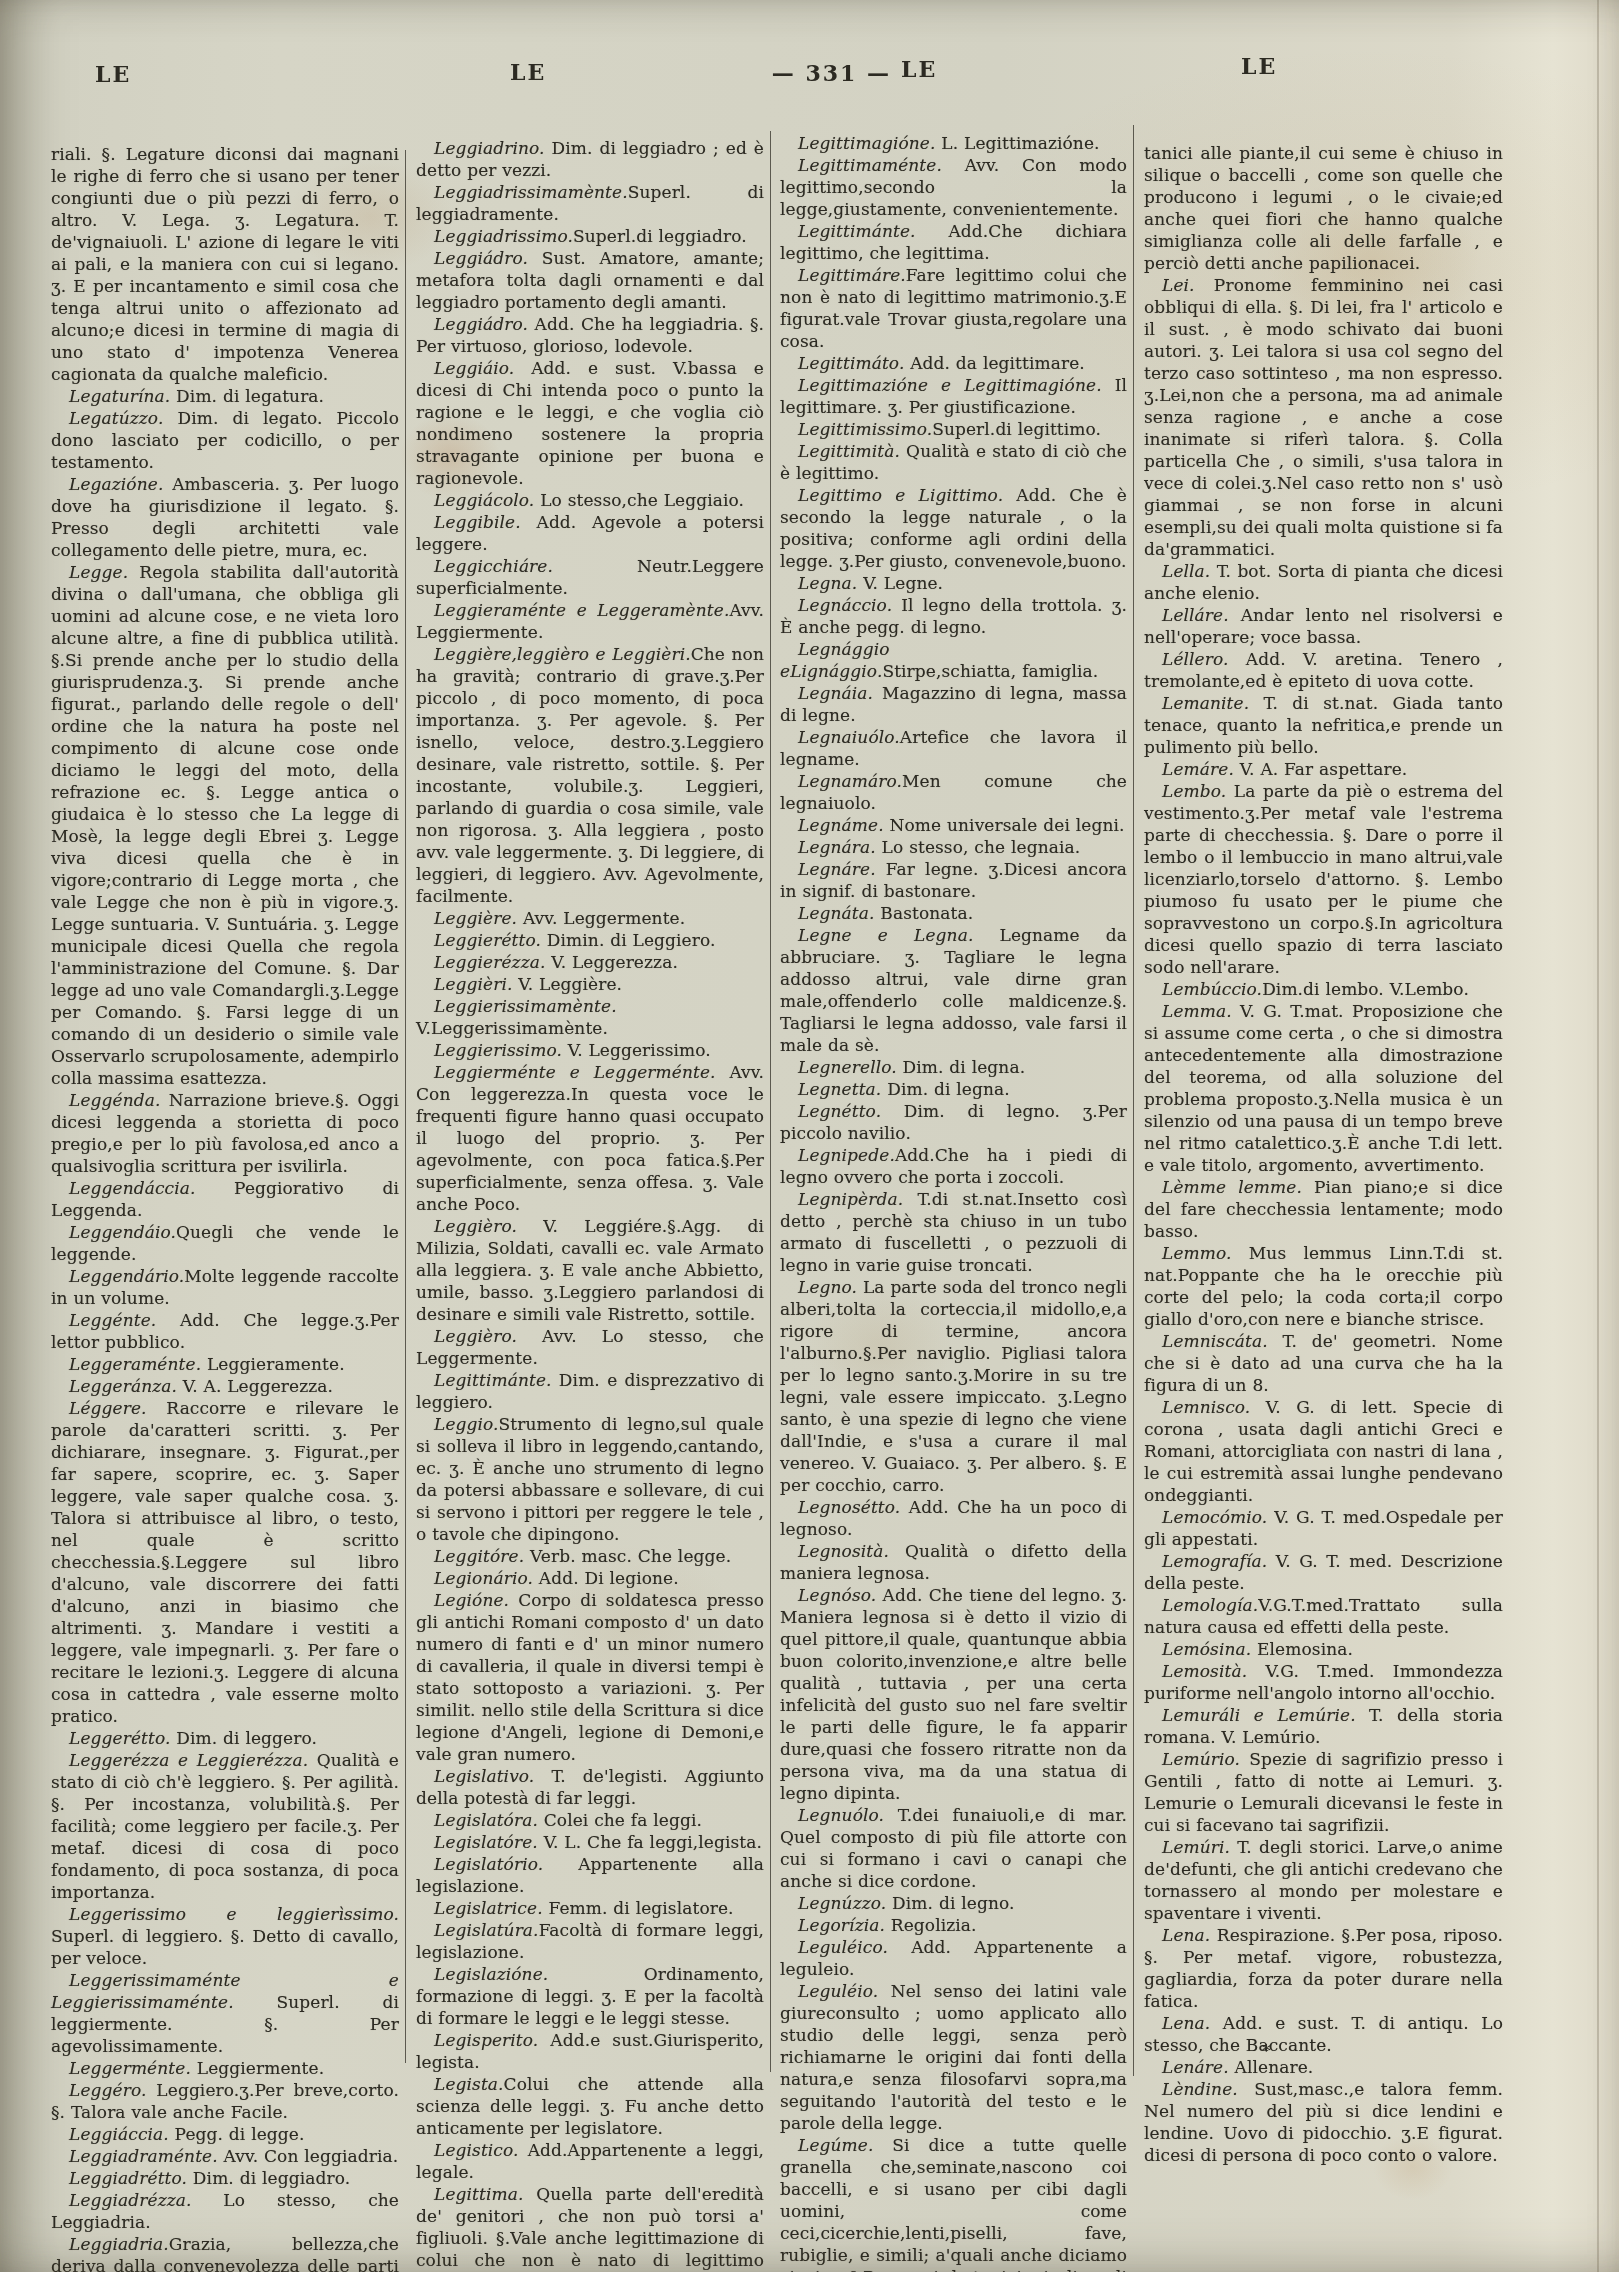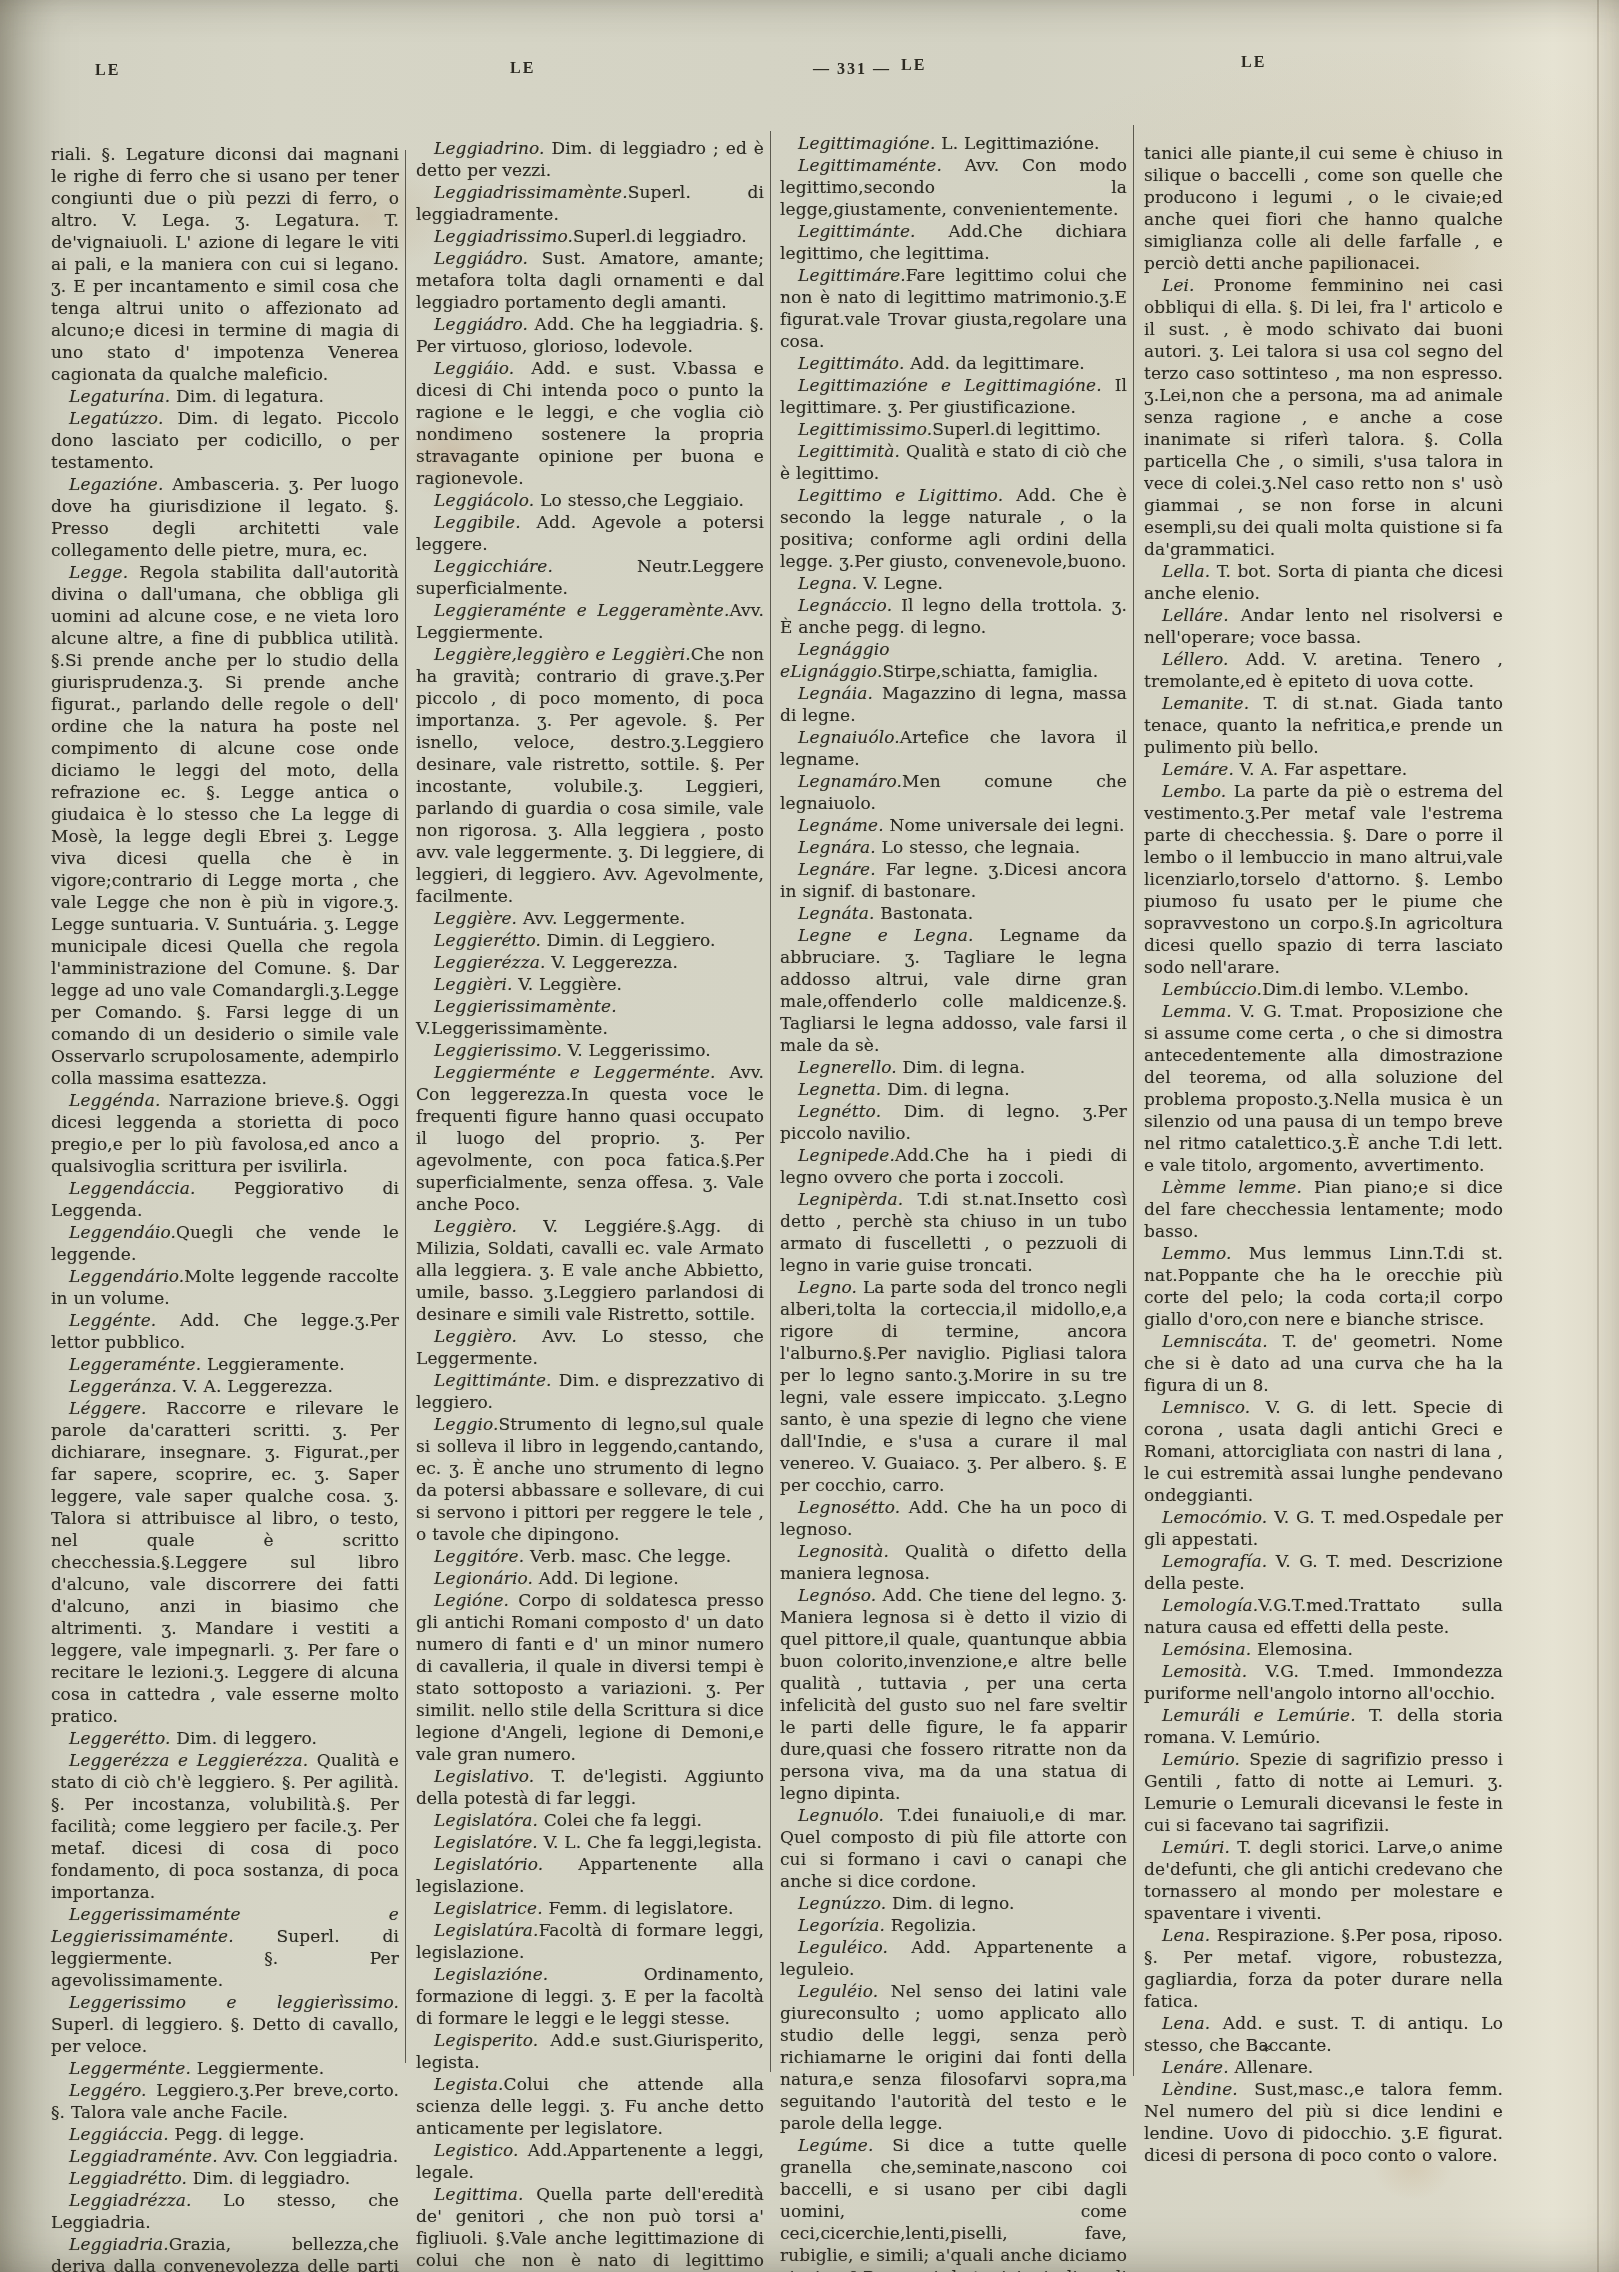--- a/index.html
+++ b/index.html
@@ -21,21 +21,21 @@
                inset 0 30px 47px -37px rgba(70,64,45,.33),
                inset 0 -37px 60px -40px rgba(70,64,45,.38);}
   .stain{position:absolute;border-radius:50%;pointer-events:none;}
   .s1{left:287px;top:160px;width:167px;height:113px;background:radial-gradient(closest-side,rgba(160,110,55,.14),rgba(0,0,0,0));}
   .s2{left:400px;top:413px;width:100px;height:87px;background:radial-gradient(closest-side,rgba(165,100,45,.20),rgba(0,0,0,0));}
   .s3{left:1266px;top:173px;width:213px;height:173px;background:radial-gradient(closest-side,rgba(175,135,75,.16),rgba(0,0,0,0));}
   .s4{left:806px;top:1286px;width:147px;height:120px;background:radial-gradient(closest-side,rgba(150,120,70,.12),rgba(0,0,0,0));}
   .s5{left:526px;top:1546px;width:213px;height:160px;background:radial-gradient(closest-side,rgba(160,130,80,.10),rgba(0,0,0,0));}
   .s6{left:1373px;top:2133px;width:80px;height:67px;background:radial-gradient(closest-side,rgba(170,120,60,.14),rgba(0,0,0,0));}
   .edgeline{position:absolute;top:0;bottom:0;width:2px;background:rgba(120,110,85,.30);}
-  .pagehead span{position:absolute;font-size:16px;font-weight:700;letter-spacing:2px;font-family:Liberation Serif, serif;}
+  .pagehead span{position:absolute;font-size:22px;font-weight:700;letter-spacing:2px;}
   .pagenum{width:173px;text-align:right;}
   .rule{position:absolute;width:1.3px;background:rgba(45,42,33,.72);}
   .col{position:absolute;text-align:justify;font-size:17px;line-height:22px;
        letter-spacing:0.1px;word-spacing:0.3px;hyphens:auto;
        text-shadow:0 0 0.7px rgba(44,41,34,.35);}
   .entry{margin:0;text-indent:18px;}
   .entry.cont{text-indent:0;}
   .head{font-style:italic;}
   .sigmark{position:absolute;font-size:17.3px;}
 </style>
@@ -71,22 +71,22 @@
       <p class="entry"><span class="head">Leggénda.</span> Narrazione brieve.§. Oggi dicesi leggenda a storietta di poco pregio,e per lo più favolosa,ed anco a qualsivoglia scrittura per isvilirla.</p>
       <p class="entry"><span class="head">Leggendáccia.</span> Peggiorativo di Leggenda.</p>
       <p class="entry"><span class="head">Leggendáio.</span>Quegli che vende le leggende.</p>
       <p class="entry"><span class="head">Leggendário.</span>Molte leggende raccolte in un volume.</p>
       <p class="entry"><span class="head">Leggénte.</span> Add. Che legge.ʒ.Per lettor pubblico.</p>
       <p class="entry"><span class="head">Leggeraménte.</span> Leggieramente.</p>
       <p class="entry"><span class="head">Leggeránza.</span> V. A. Leggerezza.</p>
       <p class="entry"><span class="head">Léggere.</span> Raccorre e rilevare le parole da'caratteri scritti. ʒ. Per dichiarare, insegnare. ʒ. Figurat.,per far sapere, scoprire, ec. ʒ. Saper leggere, vale saper qualche cosa. ʒ. Talora si attribuisce al libro, o testo, nel quale è scritto checchessia.§.Leggere sul libro d'alcuno, vale discorrere dei fatti d'alcuno, anzi in biasimo che altrimenti. ʒ. Mandare i vestiti a leggere, vale impegnarli. ʒ. Per fare o recitare le lezioni.ʒ. Leggere di alcuna cosa in cattedra , vale esserne molto pratico.</p>
       <p class="entry"><span class="head">Leggerétto.</span> Dim. di leggero.</p>
       <p class="entry"><span class="head">Leggerézza e Leggierézza.</span> Qualità e stato di ciò ch'è leggiero. §. Per agilità. §. Per incostanza, volubilità.§. Per facilità; come leggiero per facile.ʒ. Per metaf. dicesi di cosa di poco fondamento, di poca sostanza, di poca importanza.</p>
+      <p class="entry"><span class="head">Leggerissimo e leggierìssimo.</span> Superl. di leggiero. §. Detto di cavallo, per veloce.</p>
       <p class="entry"><span class="head">Leggerissimaménte e Leggierissimaménte.</span> Superl. di leggiermente. §. Per agevolissimamente.</p>
-      <p class="entry"><span class="head">Leggerissimo e leggierìssimo.</span> Superl. di leggiero. §. Detto di cavallo, per veloce.</p>
       <p class="entry"><span class="head">Leggerménte.</span> Leggiermente.</p>
       <p class="entry"><span class="head">Leggéro.</span> Leggiero.ʒ.Per breve,corto. §. Talora vale anche Facile.</p>
       <p class="entry"><span class="head">Leggiáccia.</span> Pegg. di legge.</p>
       <p class="entry"><span class="head">Leggiadraménte.</span> Avv. Con leggiadria.</p>
       <p class="entry"><span class="head">Leggiadrétto.</span> Dim. di leggiadro.</p>
       <p class="entry"><span class="head">Leggiadrézza.</span> Lo stesso, che Leggiadria.</p>
       <p class="entry"><span class="head">Leggiadria.</span>Grazia, bellezza,che deriva dalla convenevolezza delle parti ben proporzionate e ben divisate l'una con l'altra, e tutte insieme. ʒ. E per ornamento leggiadro , cosa leggiadra.</p>
     </section>
   <section class="col" id="col2" style="left:416px;top:137px;width:348px">
       <p class="entry"><span class="head">Leggiadrino.</span> Dim. di leggiadro ; ed è detto per vezzi.</p>

